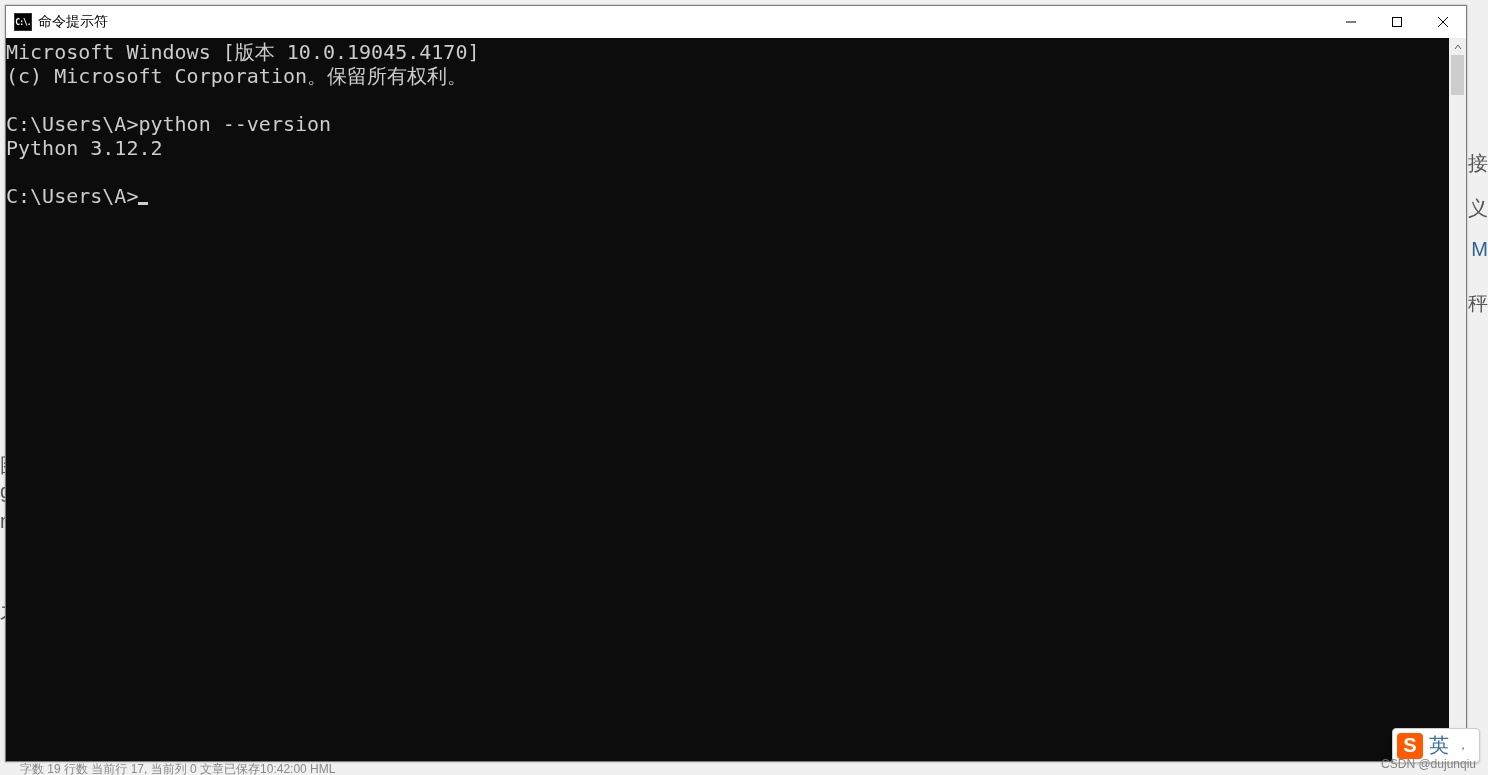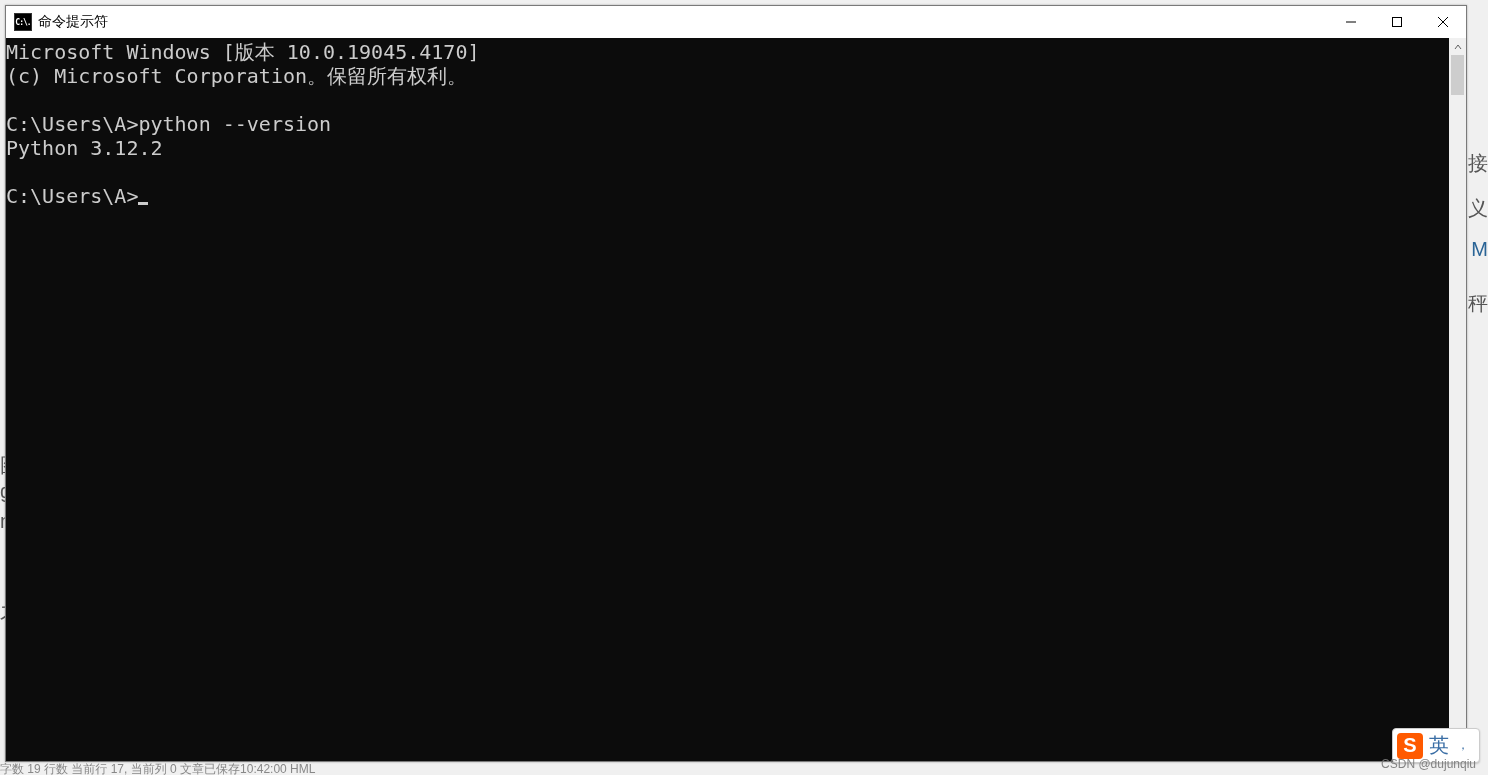--- a/index.html
+++ b/index.html
@@ -171,21 +171,21 @@
 
   
   .bottom-strip {
     position: absolute;
     left: 0;
     right: 0;
     bottom: 0;
     height: 14px;
     color: #888;
     font-size: 12px;
-    padding-left: 0;
+    padding-left: 20px;
     white-space: nowrap;
     overflow: hidden;
     z-index: 1;
   }
 </style>
 </head>
 <body>
 
 <div class="bg-fragment bg-right" style="top:150px;">接</div>
 <div class="bg-fragment bg-right" style="top:195px;">义</div>

